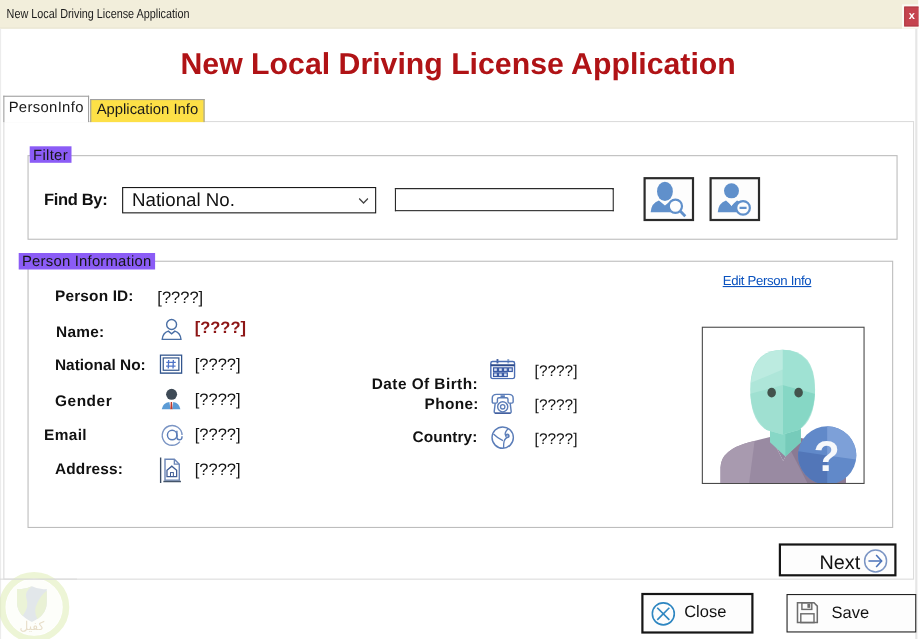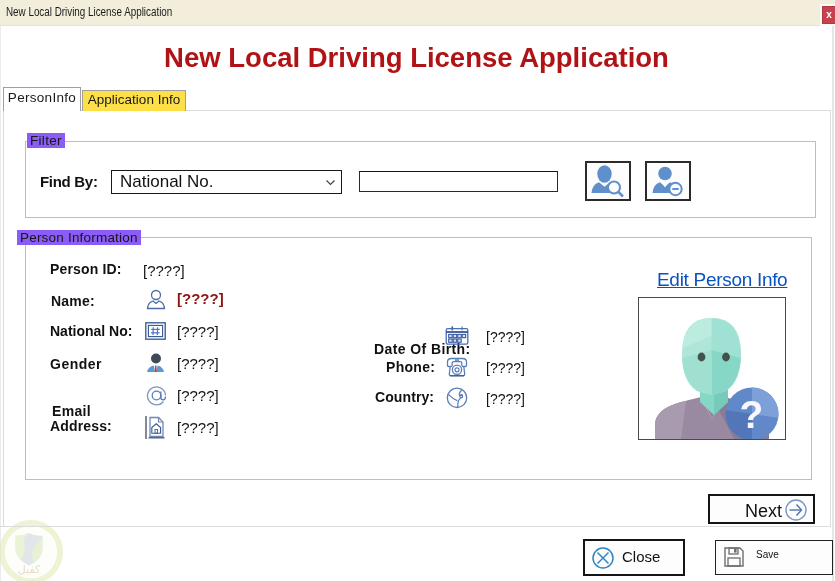--- a/index.html
+++ b/index.html
@@ -35,21 +35,21 @@
   #findby { left:40px; top:173px; font-size:15px; letter-spacing:-0.3px; }
   #combo { left:111px; top:170px; width:231px; height:24px; border:1px solid #191919; background:#fff; font-size:17px; color:#111; line-height:22px; padding-left:8px; }
   #filterinput { left:359px; top:171px; width:199px; height:21px; border:1px solid #2a2a2a; border-top-color:#151515; background:#fff; }
   .iconbtn { position:absolute; width:46px; height:40px; background:#fdfdfd; border:2px solid #2b2b2b; }
   #btnsearch { left:585px; top:161px; }
   #btnadd { left:645px; top:161px; }
 
   
   .val { position:absolute; font-size:15px; color:#141414; }
   .picon { position:absolute; }
-  #editlink { left:657px; top:269px; font-size:19px; letter-spacing:-0.3px; color:#0a52bf; text-decoration:underline; }
+  #editlink { left:657px; top:248px; font-size:12px; letter-spacing:-0.3px; color:#0a52bf; text-decoration:underline; }
   #avatarbox { left:638px; top:297px; width:148px; height:143px; border:1px solid #4a4a4a; background:#fff; overflow:hidden;}
 
   
   #nextbtn { left:708px; top:494px; width:107px; height:30px; border:2.5px solid #151515; background:#fdfdfd; }
   #nexttext { left:35px; top:4.5px; position:absolute; font-size:18px; color:#111;}
   #closebtn2 { left:583px; top:539px; width:102px; height:37px; border:2.5px solid #151515; background:#fdfdfd;padding-left:43px; }
   #savebtn { left:715px; top:540px; width:118px; height:35px; border:1.5px solid #222; background:#fdfdfd; }
 
   .btnicon { position:absolute; }
 </style>
@@ -132,41 +132,41 @@
 
   <div class="lbl" style="left:50px; top:356px; letter-spacing:0.5px;">Gender</div>
   <svg class="picon" style="left:146px; top:353px;" width="19" height="20" viewBox="0 0 19 20">
     <circle cx="10" cy="5.5" r="5" fill="#3e4a56"></circle>
     <path d="M1 19 Q2 13.5 8 12.5 L9 19 Z" fill="#5b9bd5"></path>
     <path d="M18 19 Q17 13.5 11.5 12.5 L10.5 19 Z" fill="#5b9bd5"></path>
     <path d="M9.2 12.5 L10.4 12.5 L10.8 19 L8.8 19 Z" fill="#c0392b"></path>
   </svg>
   <div class="val" style="left:177px; top:355px;">[????]</div>
 
-  <div class="lbl" style="left:52px; top:387px; letter-spacing:0.35px;margin-top:16px;">Email</div>
+  <div class="lbl" style="left:40px; top:387px; letter-spacing:0.35px;">Email</div>
   <svg class="picon" style="left:146px; top:385px;" width="21" height="21" viewBox="0 0 21 21">
     <path d="M17.5 16.5 A9 9 0 1 1 19.5 10.5" fill="none" stroke="#7b95c4" stroke-width="1.3"></path>
     <circle cx="10.5" cy="10.5" r="4.3" fill="none" stroke="#5b7db8" stroke-width="1.3"></circle>
     <path d="M14.8 10.5 L14.8 12.2 Q14.8 14.8 17.2 14.8 Q19.5 14.8 19.5 11.5" fill="none" stroke="#5b7db8" stroke-width="1.3"></path>
     <line x1="14.8" y1="6.5" x2="14.8" y2="12" stroke="#5b7db8" stroke-width="1.3"></line>
   </svg>
   <div class="val" style="left:177px; top:387px;">[????]</div>
 
   <div class="lbl" style="left:50px; top:418px; letter-spacing:0.15px;">Address:</div>
   <svg class="picon" style="left:145px; top:415px;" width="22" height="25" viewBox="0 0 22 25">
     <line x1="1" y1="1" x2="1" y2="24" stroke="#3c4c64" stroke-width="1.3"></line>
     <path d="M5 2.5 L13.5 2.5 L18 7 L18 21.5 L5 21.5 Z" fill="none" stroke="#6d87b8" stroke-width="1.3"></path>
     <path d="M13.5 2.5 L13.5 7 L18 7" fill="none" stroke="#6d87b8" stroke-width="1.2"></path>
     <path d="M6.8 18.2 L6.8 12.6 L11.2 8.8 L15.6 12.6 L15.6 18.2 Z" fill="none" stroke="#3f5c94" stroke-width="1.15"></path>
     <rect x="10" y="14.6" width="2.6" height="3.6" fill="none" stroke="#3f5c94" stroke-width="0.9"></rect>
     <line x1="3.5" y1="22.8" x2="19.5" y2="22.8" stroke="#44546a" stroke-width="1.3"></line>
   </svg>
   <div class="val" style="left:177px; top:419px;">[????]</div>
 
-  <div class="lbl" style="left:338px; top:341px; letter-spacing:0.4px;margin-left:36px;">Date Of Birth:</div>
+  <div class="lbl" style="left:338px; top:341px; letter-spacing:0.4px;">Date Of Birth:</div>
   <svg class="picon" style="left:445px; top:326px;" width="24" height="19" viewBox="0 0 24 19">
     <rect x="6.4" y="0.4" width="1.7" height="4" fill="#44609f"></rect>
     <rect x="16.2" y="0.4" width="1.7" height="4" fill="#8fa7cf"></rect>
     <rect x="1.2" y="2.6" width="21.6" height="15.6" rx="1.6" fill="none" stroke="#4a6db3" stroke-width="1.3"></rect>
     <line x1="1.2" y1="6" x2="22.8" y2="6" stroke="#2d4a8a" stroke-width="1.7"></line>
     <g fill="#d8e2f4" stroke="#3b5ba5" stroke-width="1.1">
       <rect x="3.7" y="8.4" width="3.5" height="3.3"></rect>
       <rect x="8.2" y="8.4" width="3.5" height="3.3"></rect>
       <rect x="12.7" y="8.4" width="3.5" height="3.3"></rect>
       <rect x="17.2" y="8.4" width="3.5" height="3.3"></rect>
@@ -243,14 +243,14 @@
     </svg>
     <span style="position:absolute; left:37px; top:7px; font-size:15px; color:#111;">Close</span>
   </div>
   <div class="abs" id="savebtn">
     <svg class="btnicon" style="left:7px; top:5px;" width="22" height="22" viewBox="0 0 22 22">
       <path d="M2 2 L17 2 L20 5 L20 20 L2 20 Z" fill="none" stroke="#6d6d6d" stroke-width="1.4"></path>
       <rect x="6" y="2" width="9" height="6" fill="none" stroke="#6d6d6d" stroke-width="1.3"></rect>
       <rect x="11" y="3" width="2.6" height="3.6" fill="#6d6d6d"></rect>
       <rect x="5" y="12" width="12" height="8" fill="none" stroke="#6d6d6d" stroke-width="1.3"></rect>
     </svg>
-    <span style="position:absolute; left:40px; top:7.5px; font-size:10px; color:#111;">Save</span>
+    <span style="position:absolute; left:40px; top:7.5px; font-size:15px; color:#111;">Save</span>
   </div>
 
 </body></html>

